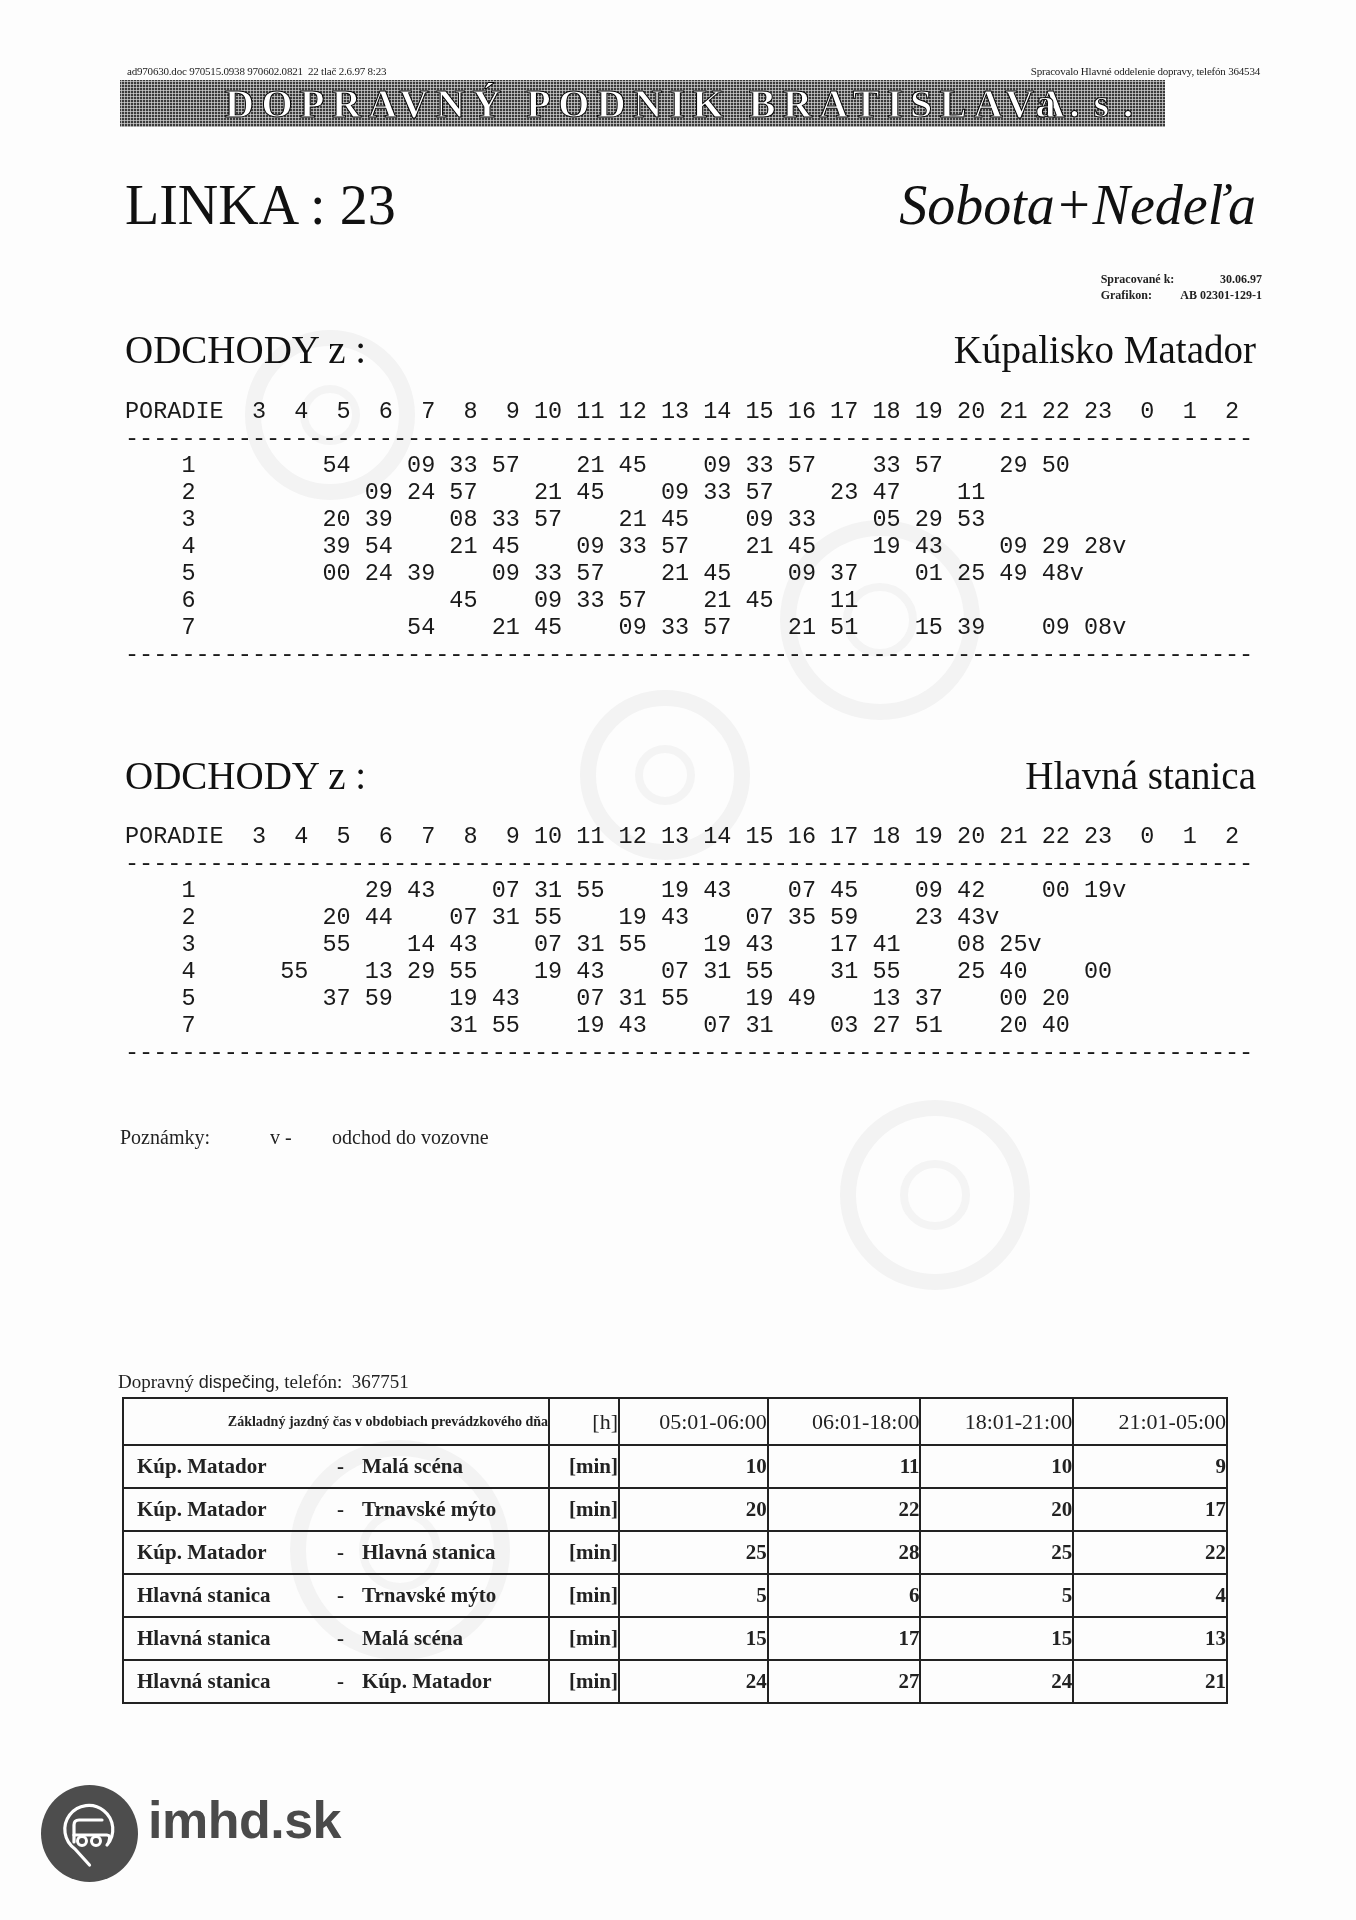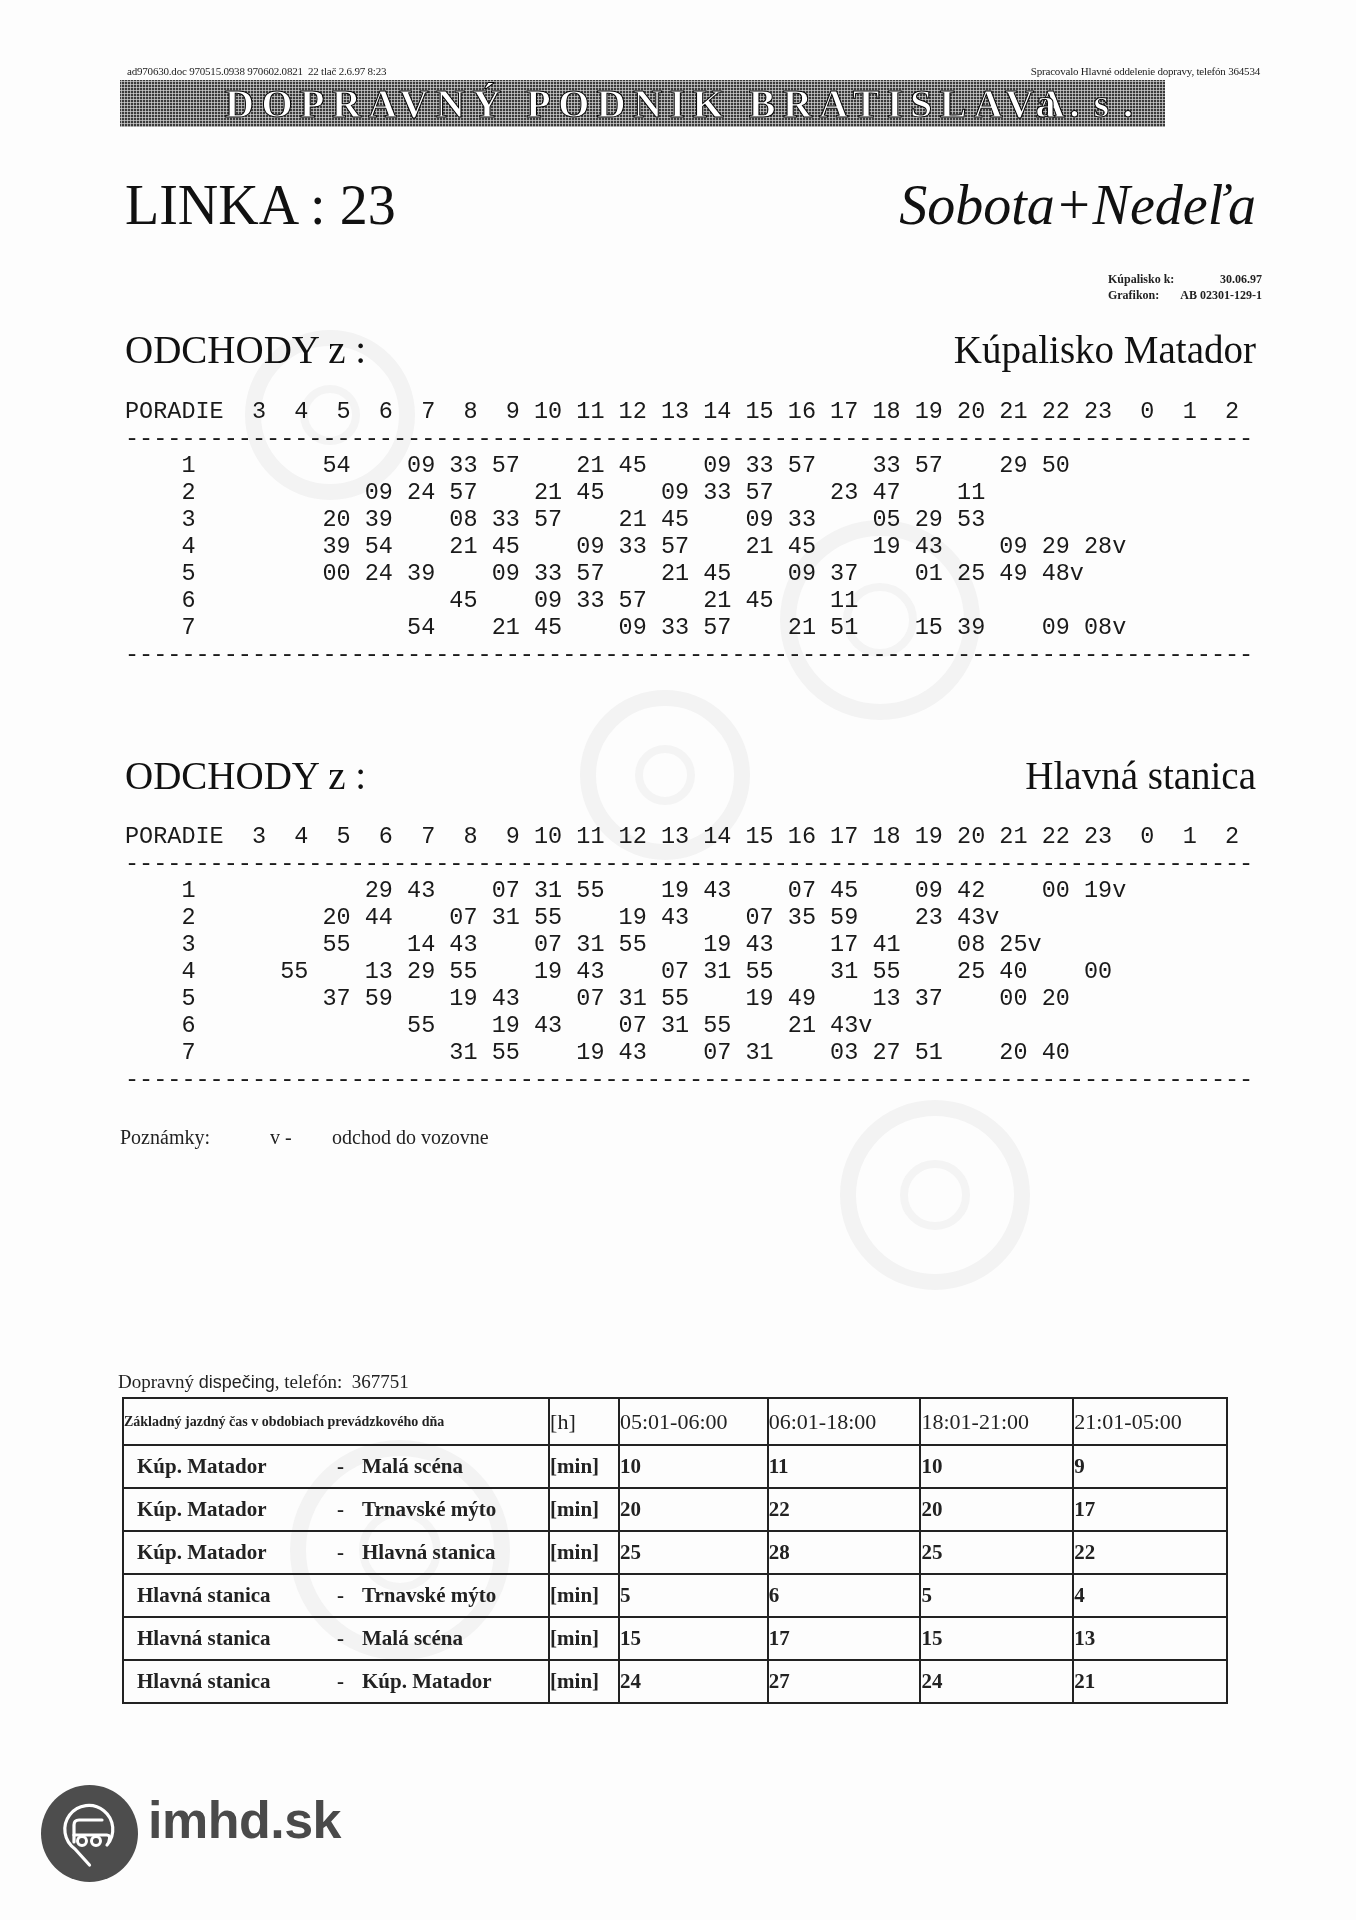--- a/index.html
+++ b/index.html
@@ -32,21 +32,21 @@
   .mono { left: 125px; font-family: "Liberation Mono", monospace; font-size: 23.5px; line-height: 27px; color: #1a1a1a; }
   .mono div { white-space: pre; height: 27px; }
 
   .notes { top: 1125px; left: 120px; font-size: 20px; line-height: 24px; color: #222; }
   .notes span { position: absolute; white-space: pre; }
 
   .dispatch { top: 1370px; left: 118px; font-size: 19px; line-height: 24px; color: #222; white-space: pre; }
   .dispatch .sans { font-family: "Liberation Sans", sans-serif; font-size: 18px; }
 
   table.tt { position: absolute; left: 122px; top: 1397px; border-collapse: collapse; width: 1106px; }
-  table.tt td { border: 2px solid #222; padding: 0; text-align: left; vertical-align: middle; }
+  table.tt td { border: 2px solid #222; padding: 0; text-align: right; vertical-align: middle; }
   table.tt tr.hdr td { height: 45px; font-size: 22px; color: #222; }
   table.tt tr.hdr td.desc { font-size: 14px; font-weight: bold; }
   table.tt tr.row td { height: 41px; font-size: 21px; font-weight: bold; color: #222; }
   table.tt td.route { text-align: left; position: relative; }
   .route .from { position: absolute; left: 13px; top: 8px; white-space: pre; }
   .route .dash { position: absolute; left: 213px; top: 8px; }
   .route .to { position: absolute; left: 238px; top: 8px; white-space: pre; }
   table.tt td.unit { font-weight: normal; }
 
   .logo-circle { left: 41px; top: 1785px; width: 97px; height: 97px; border-radius: 50%; background: #4d4d4d; }
@@ -67,21 +67,21 @@
 
 <div class="abs banner">
   <span class="banner-text banner-main">DOPRAVNÝ PODNIK BRATISLAVA</span>
   <span class="banner-text banner-suffix">a.s.</span>
 </div>
 
 <div class="abs title title-left">LINKA : 23</div>
 <div class="abs title title-right">Sobota+Nedeľa</div>
 
 <div class="abs meta">
-  <span>Kúpalisko k:</span>
+  <span>Spracované k:</span>
   <span class="v">30.06.97</span>
   <span>Grafikon:</span>
   <span class="v">AB 02301-129-1</span>
 </div>
 
 <div class="abs sec-label" style="top:328px;">ODCHODY z :</div>
 <div class="abs sec-stop" style="top:328px;">Kúpalisko Matador</div>
 <div class="abs mono" style="top:398px;">
   <div>PORADIE  3  4  5  6  7  8  9 10 11 12 13 14 15 16 17 18 19 20 21 22 23  0  1  2</div>
   <div>--------------------------------------------------------------------------------</div>
@@ -98,21 +98,20 @@
 <div class="abs sec-label" style="top:754px;">ODCHODY z :</div>
 <div class="abs sec-stop" style="top:754px;">Hlavná stanica</div>
 <div class="abs mono" style="top:823px;">
   <div>PORADIE  3  4  5  6  7  8  9 10 11 12 13 14 15 16 17 18 19 20 21 22 23  0  1  2</div>
   <div>--------------------------------------------------------------------------------</div>
   <div>    1            29 43    07 31 55    19 43    07 45    09 42    00 19v</div>
   <div>    2         20 44    07 31 55    19 43    07 35 59    23 43v</div>
   <div>    3         55    14 43    07 31 55    19 43    17 41    08 25v</div>
   <div>    4      55    13 29 55    19 43    07 31 55    31 55    25 40    00</div>
   <div>    5         37 59    19 43    07 31 55    19 49    13 37    00 20</div>
-  <div>    6               55    19 43    07 31 55    21 43v</div>
   <div>    7                  31 55    19 43    07 31    03 27 51    20 40</div>
   <div>--------------------------------------------------------------------------------</div>
 </div>
 
 <div class="abs notes">
   <span style="left:0;">Poznámky:</span>
   <span style="left:150px;">v -</span>
   <span style="left:212px;">odchod do vozovne</span>
 </div>
 

